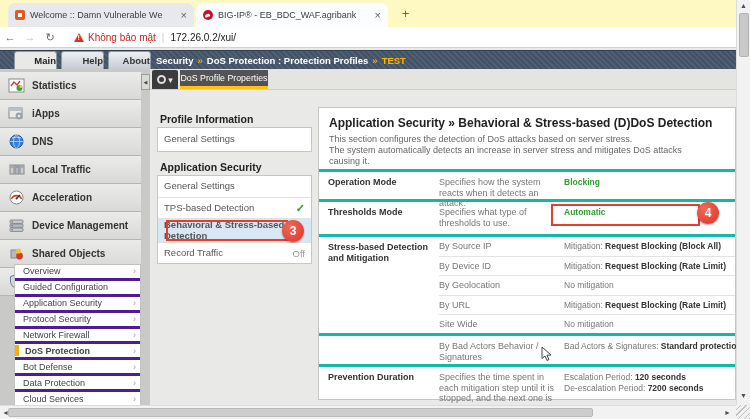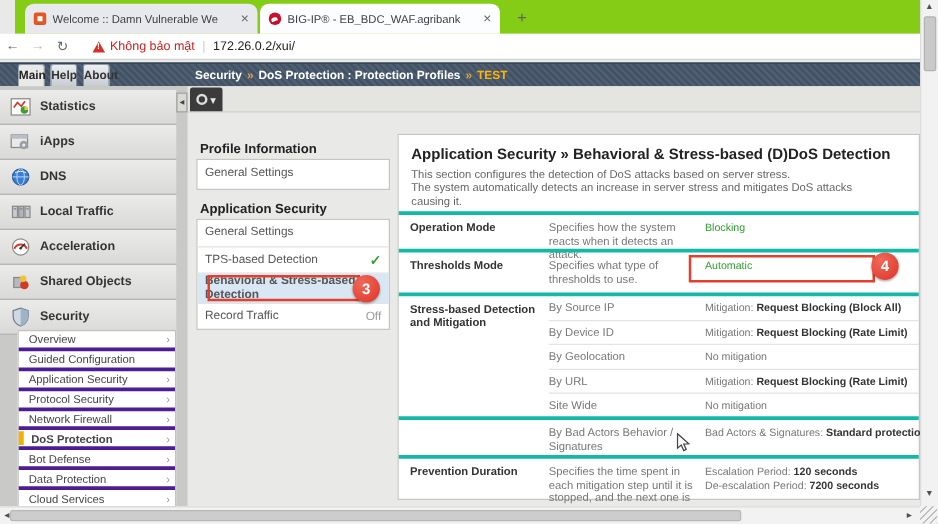--- a/index.html
+++ b/index.html
@@ -2,21 +2,21 @@
 <html><head>
 <meta charset="utf-8">
 <style>
   * { margin:0; padding:0; box-sizing:border-box; }
   html,body { width:750px; height:419px; }
   body { font-family:"Liberation Sans", sans-serif; }
   .screen { position:relative; width:750px; height:419px; background:#e9e9e7; overflow:hidden; }
   .abs { position:absolute; }
 
   
-  .tabstrip { left:12px; top:0; width:736px; height:27px; background:#84cc16;padding-left:38px; }
+  .tabstrip { left:0; top:0; width:736px; height:27px; background:#fef9c3;padding-left:38px; }
   .btab { top:3px; height:24px; border-radius:7px 7px 0 0; display:flex; align-items:center; padding:0 7px; gap:5px; overflow:hidden; }
   .btab1 { left:8px; width:186px; background:#e7e9ec; }
   .btab2 { left:196px; width:192px; background:#fcfdfe; }
   .btab .ttl { font-size:9px; color:#3c4043; white-space:nowrap; overflow:hidden; flex:1; }
   .btab .x { font-size:11px; color:#5f6368; flex:0 0 auto; }
   .fav1 { width:10px; height:10px; background:#e25822; border-radius:2px; flex:0 0 auto; position:relative; }
   .fav1::after { content:""; position:absolute; left:3px; top:3px; width:4px; height:4px; background:#fff; }
   .fav2 { width:10px; height:10px; background:#c8102e; border-radius:50%; flex:0 0 auto; position:relative; }
   .fav2::after { content:""; position:absolute; left:2px; top:4px; width:5px; height:3px; background:#fff; border-radius:50% 50% 0 0; transform:rotate(-20deg); }
   .newtab { left:398px; top:6px; width:15px; height:15px; font-size:13px; color:#5f6368; text-align:center; line-height:15px; }
@@ -32,21 +32,21 @@
 
   
   .page { left:0; top:48px; width:736px; height:357px; background:#e9e9e7; }
   .topband { left:0; top:2px; width:736px; height:19px; background:#46566a;
     background-image:repeating-linear-gradient(45deg, rgba(255,255,255,.05) 0 2px, rgba(0,0,0,.05) 2px 4px); border-top:1px solid #32404f; }
   .crumbs { left:156px; top:7px; font-size:9.5px; font-weight:bold; color:#fff; white-space:nowrap; }
   .crumbs .sep { color:#e8a33d; margin:0 4px; }
   .crumbs .cur { color:#ffb400; }
 
   .side-tabs { left:14px; top:3px; display:flex; gap:4px; }
-  .side-tab { width:22px; height:18px; font-size:9.5px; font-weight:bold; color:#333; text-align:center; line-height:18px;
+  .side-tab { width:43px; height:18px; font-size:9.5px; font-weight:bold; color:#333; text-align:right; line-height:18px;
     background:linear-gradient(#eceff2,#c7ccd2); border:1px solid #8d99a5; border-bottom:none; border-radius:3px 3px 0 0; }
   .side-tab.active { background:#e9e9e7; color:#222; height:19px; }
 
   .gearbar { left:150px; top:21px; width:586px; height:21px; background:#e4e4e1; border-bottom:1px solid #cfcfcc; }
   .gearbtn { left:152px; top:22px; width:26px; height:19px; background:#3b3b3b; color:#e8e8e8; font-size:9px; display:flex; align-items:center; justify-content:center; gap:2px; border-radius:2px 2px 0 0; }
   .gear-glyph { width:9px; height:9px; border:2px solid #ddd; border-radius:50%; position:relative; }
   .gear-glyph::after{ content:""; position:absolute; left:1px; top:1px; width:3px; height:3px; background:#3b3b3b; border-radius:50%; }
   .proptab { left:180px; top:22px; width:88px; height:19px; background:#535353; color:#fff; font-size:8.8px; text-align:center; line-height:17px; border-bottom:3px solid #ffc20e; white-space:nowrap; }
 
   
@@ -76,21 +76,21 @@
   
   .mainpanel { left:318px; top:59px; width:418px; height:293px; background:#fff; border:1px solid #c6c6c3; }
   .m-title { position:absolute; left:10px; top:8px; font-size:12px; font-weight:bold; color:#222; white-space:nowrap; }
   .m-desc { position:absolute; left:10px; top:26px; font-size:9px; color:#666; line-height:11px; }
   .rows { position:absolute; left:0; top:61px; width:100%; }
   .mrow { position:relative; border-top:3px solid #14b8a6; }
   .mrow .rlabel { position:absolute; left:9px; top:5px; width:108px; font-size:9px; font-weight:bold; color:#333; line-height:10.5px; }
   .mrow .rdesc { position:absolute; left:120px; top:5px; width:122px; font-size:9px; color:#777; line-height:10.5px; }
   .mrow .rval { position:absolute; left:245px; top:5px; width:170px; font-size:8.5px; color:#777; line-height:11px; white-space:nowrap; }
   .rval b, .sub .sval b { color:#333; font-weight:bold; }
-  .green { color:#2f9e2f !important; font-weight:normal; font-size:9px; }
+  .green { color:#2f9e2f !important; font-weight:bold; font-size:9px; }
   .sub { position:relative; margin-left:120px; height:19.6px; border-bottom:1px solid #e3e3e1; }
   .sub:last-child { border-bottom:none; }
   .sub .sname { position:absolute; left:0; top:4px; font-size:9px; color:#777; }
   .sub .sval { position:absolute; left:125px; top:4px; font-size:8.5px; color:#777; white-space:nowrap; }
 
   
   .ann-box { border:2px solid #e2402f; background:transparent; z-index:40; pointer-events:none; }
   .ann-badge { width:22px; height:22px; border-radius:50%; background:radial-gradient(circle at 35% 30%, #f0685a, #dd3425); color:#fff; font-size:12px; font-weight:bold; text-align:center; line-height:22px; z-index:41; box-shadow:0 1px 2px rgba(0,0,0,.35); pointer-events:none; }
 
   
@@ -148,20 +148,21 @@
       <div class="side-tab active">Main</div>
       <div class="side-tab">Help</div>
       <div class="side-tab">About</div>
     </div>
 
     <div class="abs gearbar"></div>
     <div class="abs gearbtn">
       <span class="gear-glyph"></span>
       <span>▾</span>
     </div>
+    <div class="abs proptab">DoS Profile Properties</div>
 
     <div class="abs sidebar">
       <div class="abs menu">
         <div class="mitem">
           <svg class="micon" viewBox="0 0 17 17">
               <rect x="1" y="2" width="15" height="13" fill="#fff" stroke="#8a8a8a"></rect>
               <polyline points="3,9 6,5 9,8 12,4" fill="none" stroke="#d43a2a" stroke-width="1.4"></polyline>
               <circle cx="11.5" cy="11" r="3" fill="#3aa03a"></circle>
               <path d="M11.5 11 L14.5 11 A3 3 0 0 0 11.5 8 Z" fill="#f2c230"></path>
             </svg>
@@ -197,20 +198,31 @@
           <span class="lbl">Local Traffic</span>
         </div>
         <div class="mitem">
           <svg class="micon" viewBox="0 0 17 17">
               <circle cx="8.5" cy="8.5" r="6.5" fill="#fff" stroke="#8a8a8a"></circle>
               <path d="M3.5 10 A5.4 5.4 0 0 1 13.5 10" fill="none" stroke="#d43a2a" stroke-width="1.6"></path>
               <line x1="8.5" y1="9.5" x2="12" y2="6" stroke="#333" stroke-width="1.2"></line>
               <circle cx="8.5" cy="9.5" r="1" fill="#333"></circle>
             </svg>
           <span class="lbl">Acceleration</span>
+        </div>
+        <div class="mitem">
+          <svg class="micon" viewBox="0 0 17 17">
+              <rect x="2" y="3" width="13" height="3.4" rx="1" fill="#c7ccd2" stroke="#8a8a8a"></rect>
+              <rect x="2" y="7" width="13" height="3.4" rx="1" fill="#b4bac1" stroke="#8a8a8a"></rect>
+              <rect x="2" y="11" width="13" height="3.4" rx="1" fill="#c7ccd2" stroke="#8a8a8a"></rect>
+              <circle cx="4.2" cy="4.7" r=".8" fill="#6e757c"></circle>
+              <circle cx="4.2" cy="8.7" r=".8" fill="#6e757c"></circle>
+              <circle cx="4.2" cy="12.7" r=".8" fill="#6e757c"></circle>
+            </svg>
+          <span class="lbl">Device Management</span>
         </div>
         <div class="mitem">
           <svg class="micon" viewBox="0 0 17 17">
               <rect x="3" y="5" width="8" height="8" fill="#b4bac1" stroke="#8a8a8a"></rect>
               <circle cx="11.5" cy="11" r="3.4" fill="#d43a2a"></circle>
               <circle cx="10.5" cy="6" r="2.6" fill="#f2c230"></circle>
             </svg>
           <span class="lbl">Shared Objects</span>
         </div>
         <div class="mitem">

